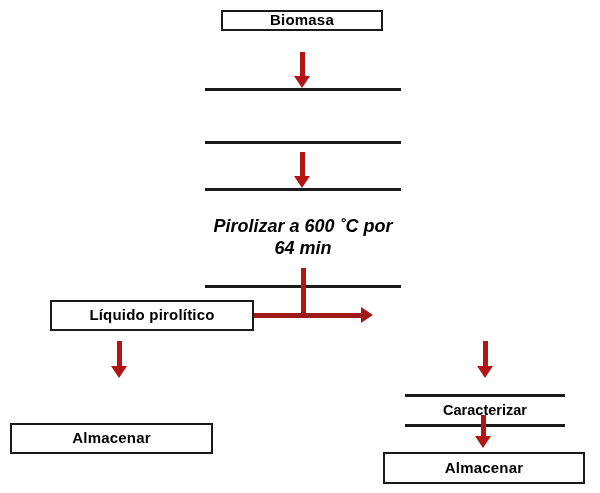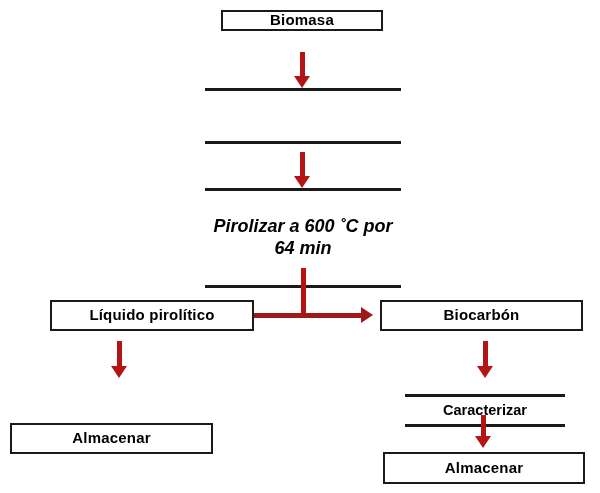--- a/index.html
+++ b/index.html
@@ -127,23 +127,20 @@
   <div class="hline" style="left:243px; top:313px; width:60px;"></div>
   <div class="arrow-left" style="left:231px; top:307px;"></div>
 
   <div class="hline" style="left:303px; top:313px; width:58px;"></div>
   <div class="arrow-right" style="left:361px; top:307px;"></div>
 
   <div class="box" style="left:18px; top:300px; width:204px; height:31px; font-size:15px;margin-left:32px;">
     <span>Líquido pirolítico</span>
   </div>
 
-  <div class="box" style="left:380px; top:300px; width:203px; height:31px; font-size:15px;">
-    <span>Biocarbón</span>
-  </div>
 
   <div class="vline" style="left:117px; top:341px; height:27px;"></div>
   <div class="arrow-down" style="left:111px; top:366px;"></div>
 
   <div class="box" style="left:10px; top:423px; width:203px; height:31px; font-size:15px;">
     <span>Almacenar</span>
   </div>
 
   <div class="vline" style="left:483px; top:341px; height:27px;"></div>
   <div class="arrow-down" style="left:477px; top:366px;"></div>

